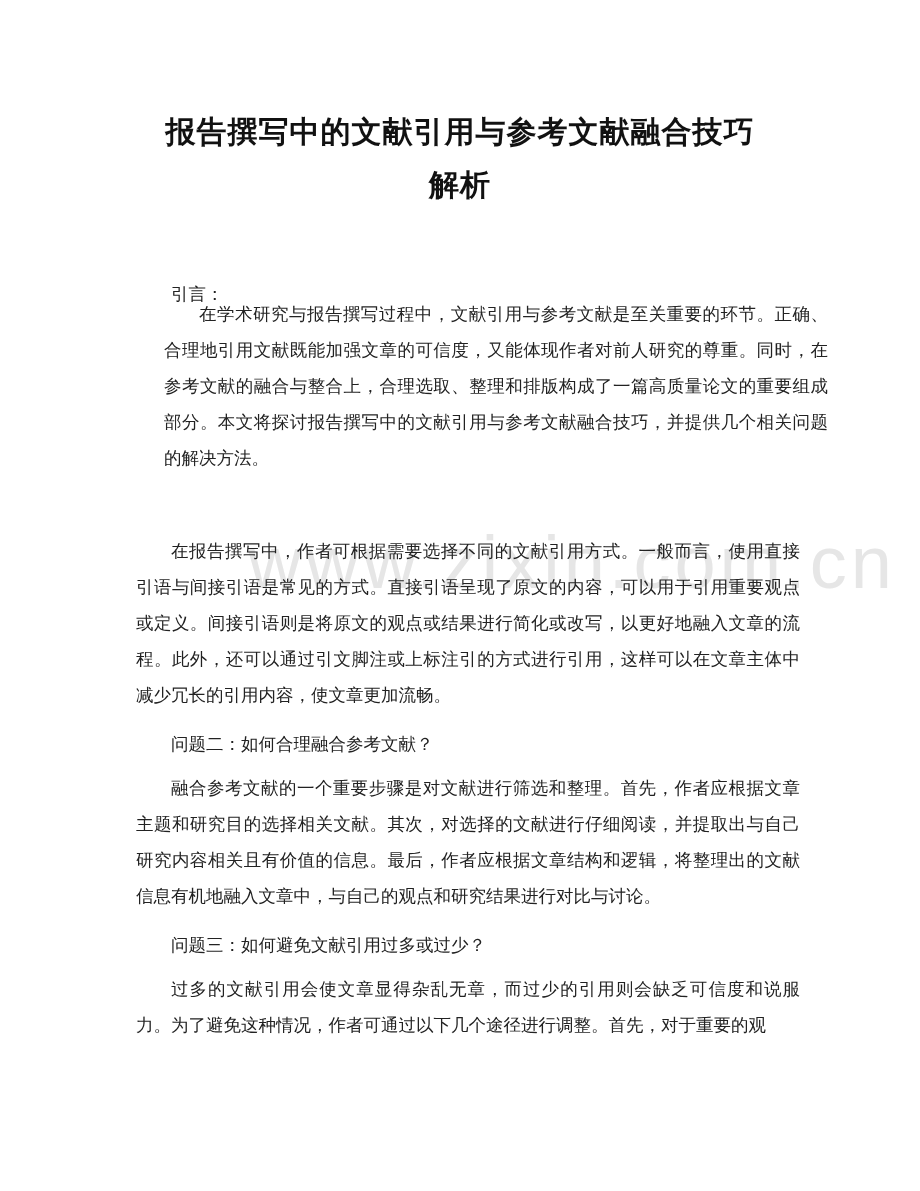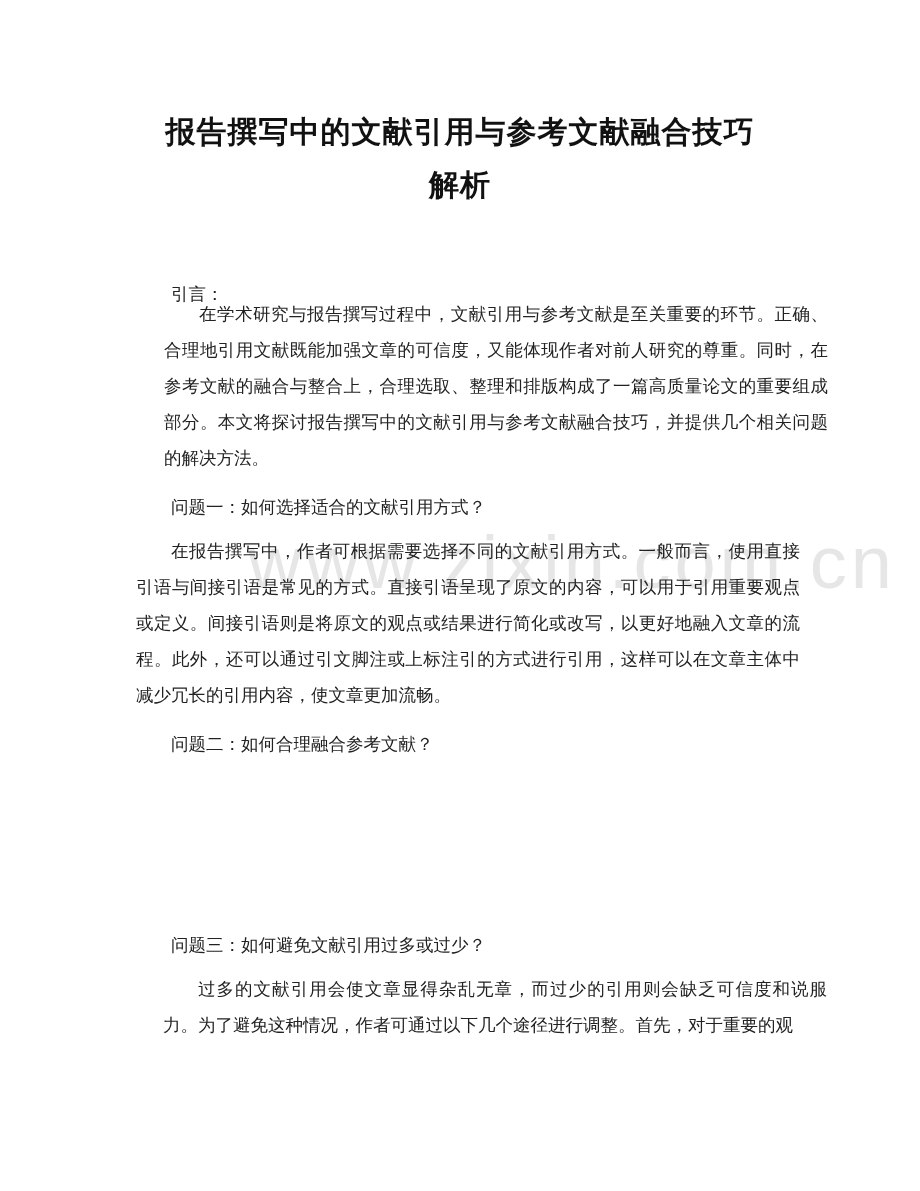--- a/index.html
+++ b/index.html
@@ -31,20 +31,20 @@
 
 <div class="page">
   <div class="watermark">www.zixin.com.cn</div>
 
   <h1 class="title l1">报告撰写中的文献引用与参考文献融合技巧</h1>
   <h1 class="title l2">解析</h1>
 
   <p class="para" style="top:252px;margin-top:24px;">引言：</p>
   <p class="para" style="top:296px;margin-left:28px;">在学术研究与报告撰写过程中，文献引用与参考文献是至关重要的环节。正确、合理地引用文献既能加强文章的可信度，又能体现作者对前人研究的尊重。同时，在参考文献的融合与整合上，合理选取、整理和排版构成了一篇高质量论文的重要组成部分。本文将探讨报告撰写中的文献引用与参考文献融合技巧，并提供几个相关问题的解决方法。</p>
 
-  <p class="para" style="top:489px;">问题一：如何选择适合的文献引用方式？</p>
   <p class="para" style="top:726px;">问题二：如何合理融合参考文献？</p>
 
   <p class="para" style="top:533px;">在报告撰写中，作者可根据需要选择不同的文献引用方式。一般而言，使用直接引语与间接引语是常见的方式。直接引语呈现了原文的内容，可以用于引用重要观点或定义。间接引语则是将原文的观点或结果进行简化或改写，以更好地融入文章的流程。此外，还可以通过引文脚注或上标注引的方式进行引用，这样可以在文章主体中减少冗长的引用内容，使文章更加流畅。</p>
+  <p class="para" style="top:770px;">融合参考文献的一个重要步骤是对文献进行筛选和整理。首先，作者应根据文章主题和研究目的选择相关文献。其次，对选择的文献进行仔细阅读，并提取出与自己研究内容相关且有价值的信息。最后，作者应根据文章结构和逻辑，将整理出的文献信息有机地融入文章中，与自己的观点和研究结果进行对比与讨论。</p>
 
   <p class="para" style="top:927px;">问题三：如何避免文献引用过多或过少？</p>
-  <p class="para" style="top:971px;margin-left:27px;">过多的文献引用会使文章显得杂乱无章，而过少的引用则会缺乏可信度和说服力。为了避免这种情况，作者可通过以下几个途径进行调整。首先，对于重要的观</p>
+  <p class="para" style="top:971px;">过多的文献引用会使文章显得杂乱无章，而过少的引用则会缺乏可信度和说服力。为了避免这种情况，作者可通过以下几个途径进行调整。首先，对于重要的观</p>
 </div>
 
 </body></html>

